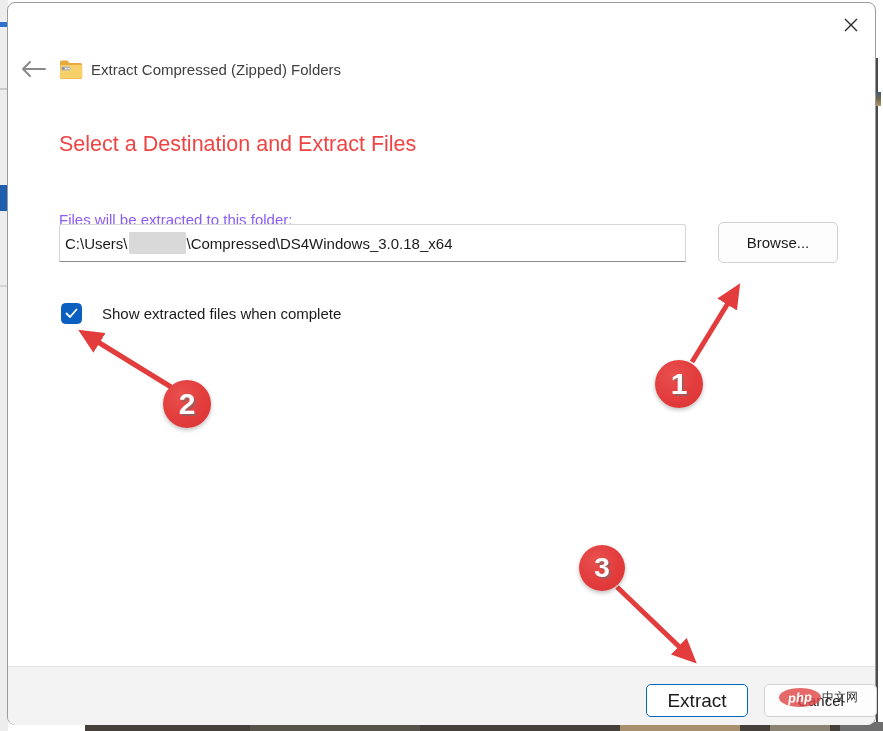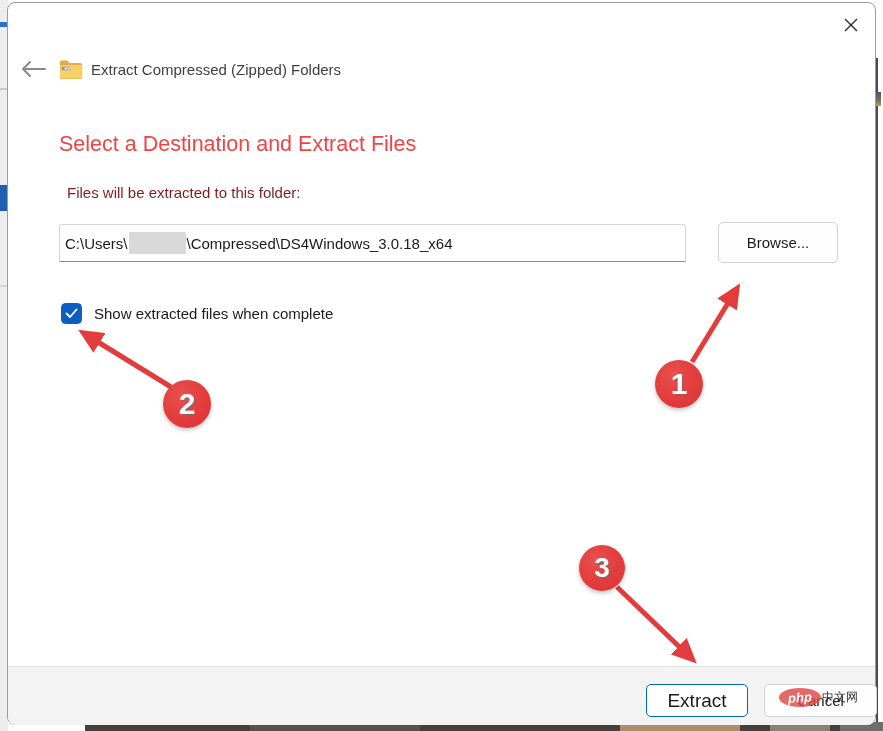--- a/index.html
+++ b/index.html
@@ -36,21 +36,21 @@
   }
   .close-btn svg { display:block; }
 
   .back-btn { position:absolute; left:8px; top:53px; width:34px; height:28px;
     display:flex; align-items:center; justify-content:center; background:transparent; border:none; cursor:pointer; }
 
   .zip-icon { position:absolute; left:51px; top:56px; width:24px; height:21px; }
   .hdr-title { position:absolute; left:83px; top:58px; font-size:15px; color:#404040; white-space:nowrap; }
 
   .heading { position:absolute; left:51px; top:129px; font-size:21.5px; font-weight:400; color:#ef4444; white-space:nowrap;text-align:center; }
-  .dest-label { position:absolute; left:51px; top:181px; font-size:15px; color:#7f1d1d; white-space:nowrap;margin-left:8px; }
+  .dest-label { position:absolute; left:51px; top:208px; font-size:15px; color:#8b5cf6; white-space:nowrap; }
 
   .path-field {
     position:absolute; left:51px; top:221px; width:627px; height:38px;
     background:#ffffff; border:1px solid #d6d6d6; border-bottom:1px solid #8c8c8c;
     border-radius:3px 3px 0 0;
     display:flex; align-items:center; padding-left:5px;
     font-size:15px; color:#1b1b1b; white-space:nowrap; overflow:hidden;
   }
   .redaction { display:inline-block; width:57px; height:22px; background:#d9d9d9; border-radius:1px; margin:0 1px; }
 
@@ -58,21 +58,21 @@
     position:absolute; left:693px; top:219px; width:120px; height:41px;
     background:#fdfdfd; border:1px solid #d2d2d2; border-radius:5px;
     font-size:15px; color:#1b1b1b; font-family:inherit; cursor:pointer;margin-left:17px;
   }
 
   .checkbox-row { position:absolute; left:53px; top:300px; display:flex; align-items:center; }
   .checkbox {
     width:21px; height:21px; background:#0b5fc0; border:1px solid #0b5fc0; border-radius:4.5px;
     display:flex; align-items:center; justify-content:center; cursor:pointer; flex:0 0 auto;
   }
-  .checkbox-label { margin-left:12px; font-size:15px; color:#1b1b1b; white-space:nowrap; cursor:default; }
+  .checkbox-label { margin-left:20px; font-size:15px; color:#1b1b1b; white-space:nowrap; cursor:default; }
 
   .footer {
     position:absolute; left:0; top:663px; width:867px; height:59px;
     background:#f3f3f3; border-top:1px solid #e3e3e3; border-radius:0 0 8px 8px;
   }
   .extract-btn {
     position:absolute; left:638px; top:17px; width:102px; height:33px;
     background:#ffffff; border:1.5px solid #0067c0; border-radius:5px;
     font-size:19px; color:#1b1b1b; font-family:inherit; cursor:pointer;
   }

